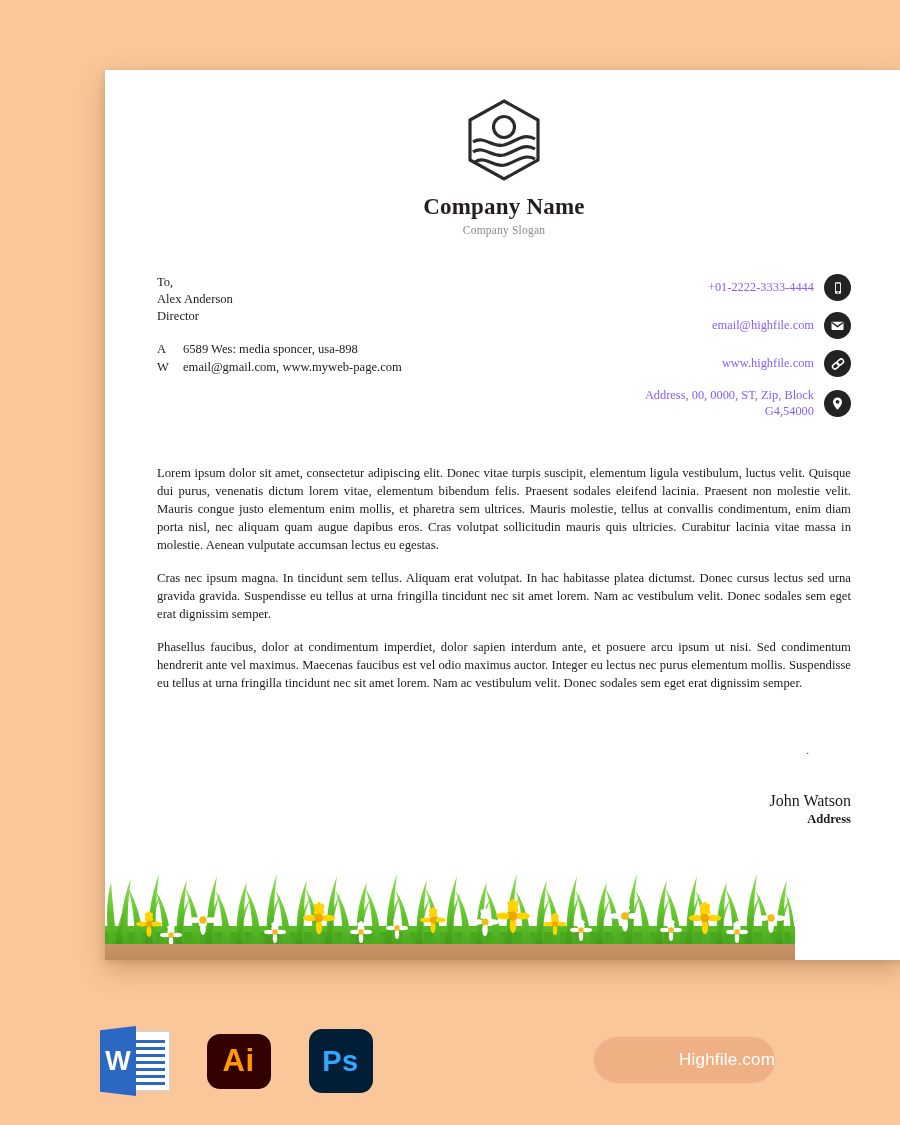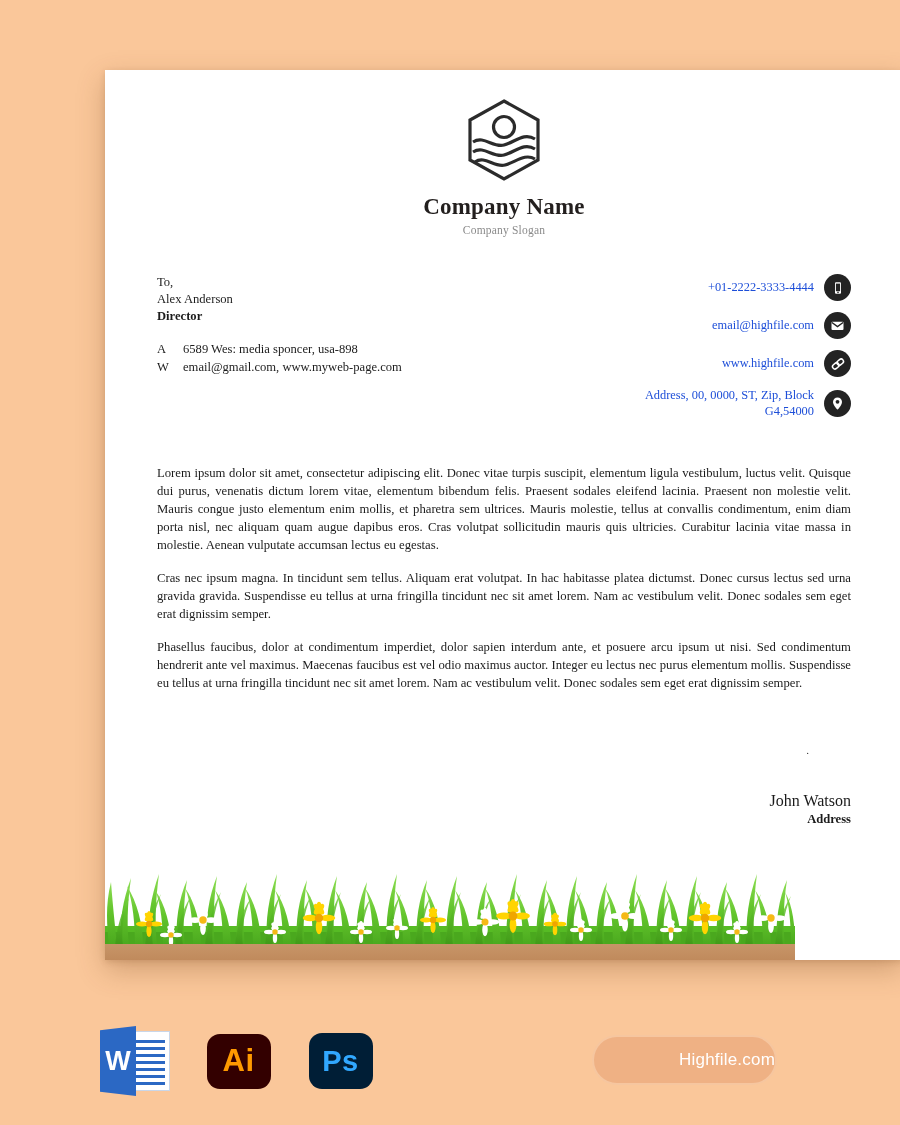--- a/index.html
+++ b/index.html
@@ -33,30 +33,30 @@
 
   
   #info-band{
     display:flex; justify-content:space-between; align-items:flex-start;
     padding:38px 52px 0 52px;
   }
 
   #recipient-block{ font-size:12.6px; color:#1c1c1c; line-height:1.36; width:290px; }
   #recipient-block .to-label{ }
   #recipient-block .rcpt-name{ }
-  #recipient-block .rcpt-role{ font-weight:bold; }
+  #recipient-block .rcpt-role{ font-weight:normal; }
   #recipient-contact{ margin-top:16px; font-size:12.6px; line-height:1.42; }
   .rc-row{ display:flex; }
   .rc-key{ width:26px; flex:none; }
   .rc-val{ flex:1; }
 
   #contact-block{ display:flex; flex-direction:column; gap:11px; align-items:flex-end; }
   .contact-row{ display:flex; align-items:center; justify-content:flex-end; gap:10px; }
   .contact-text{
-    font-size:12.4px; color:#1d4ed8; text-align:right;
+    font-size:12.4px; color:#8b5cf6; text-align:right;
     line-height:1.28; max-width:200px;
   }
   .contact-icon{
     width:27px; height:27px; border-radius:50%;
     background:#232323; flex:none;
     display:flex; align-items:center; justify-content:center;
   }
   .contact-icon svg{ display:block; }
 
   
@@ -111,21 +111,21 @@
     color:#fff; font-family:"Liberation Sans", sans-serif;
     font-weight:bold; font-size:27px;
   }
   #icon-ai .sq{
     width:64px; height:55px; border-radius:13px;
     background:#330000; display:flex; align-items:center; justify-content:center;
     color:#ff9a00; font-family:"Liberation Sans", sans-serif;
     font-weight:bold; font-size:31px; letter-spacing:.5px;
   }
   #icon-ps .sq{
-    width:64px; height:56px; border-radius:13px;
+    width:64px; height:64px; border-radius:13px;
     background:#001e36; display:flex; align-items:center; justify-content:center;
     color:#31a8ff; font-family:"Liberation Sans", sans-serif;
     font-weight:bold; font-size:29px; letter-spacing:.5px;
   }
 
   #site-badge{
     position:absolute; left:592px; top:1035px;
     width:185px; height:50px; border-radius:25px;
     background:#efb184; border:2px solid #f6c69f;
     display:flex; align-items:center; justify-content:flex-end;

